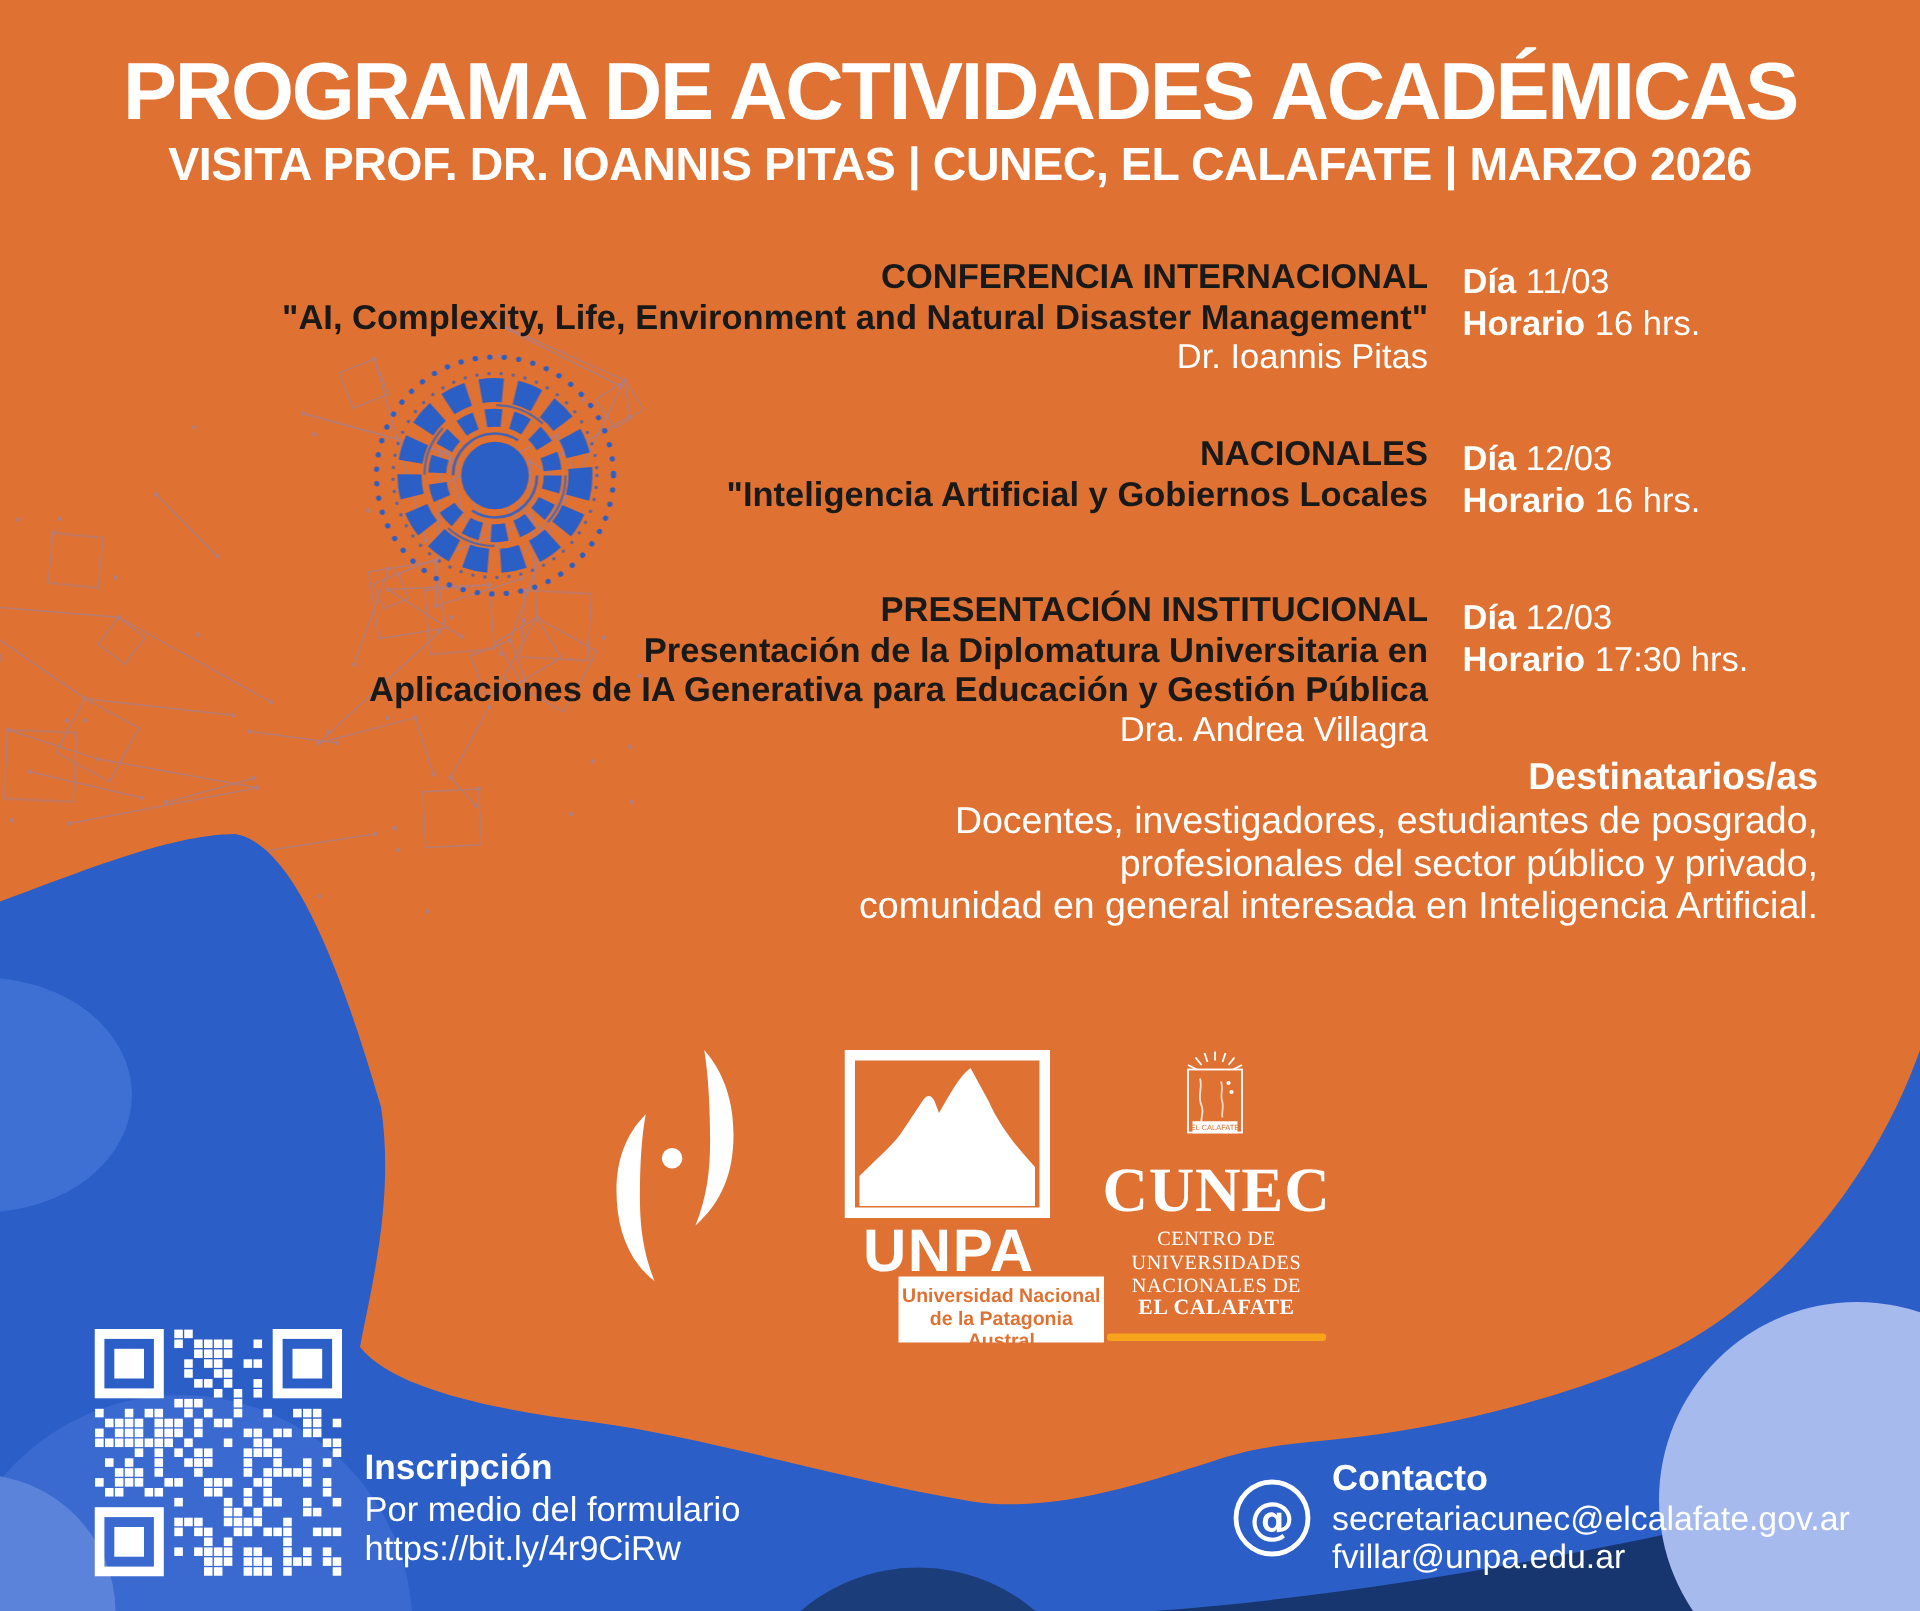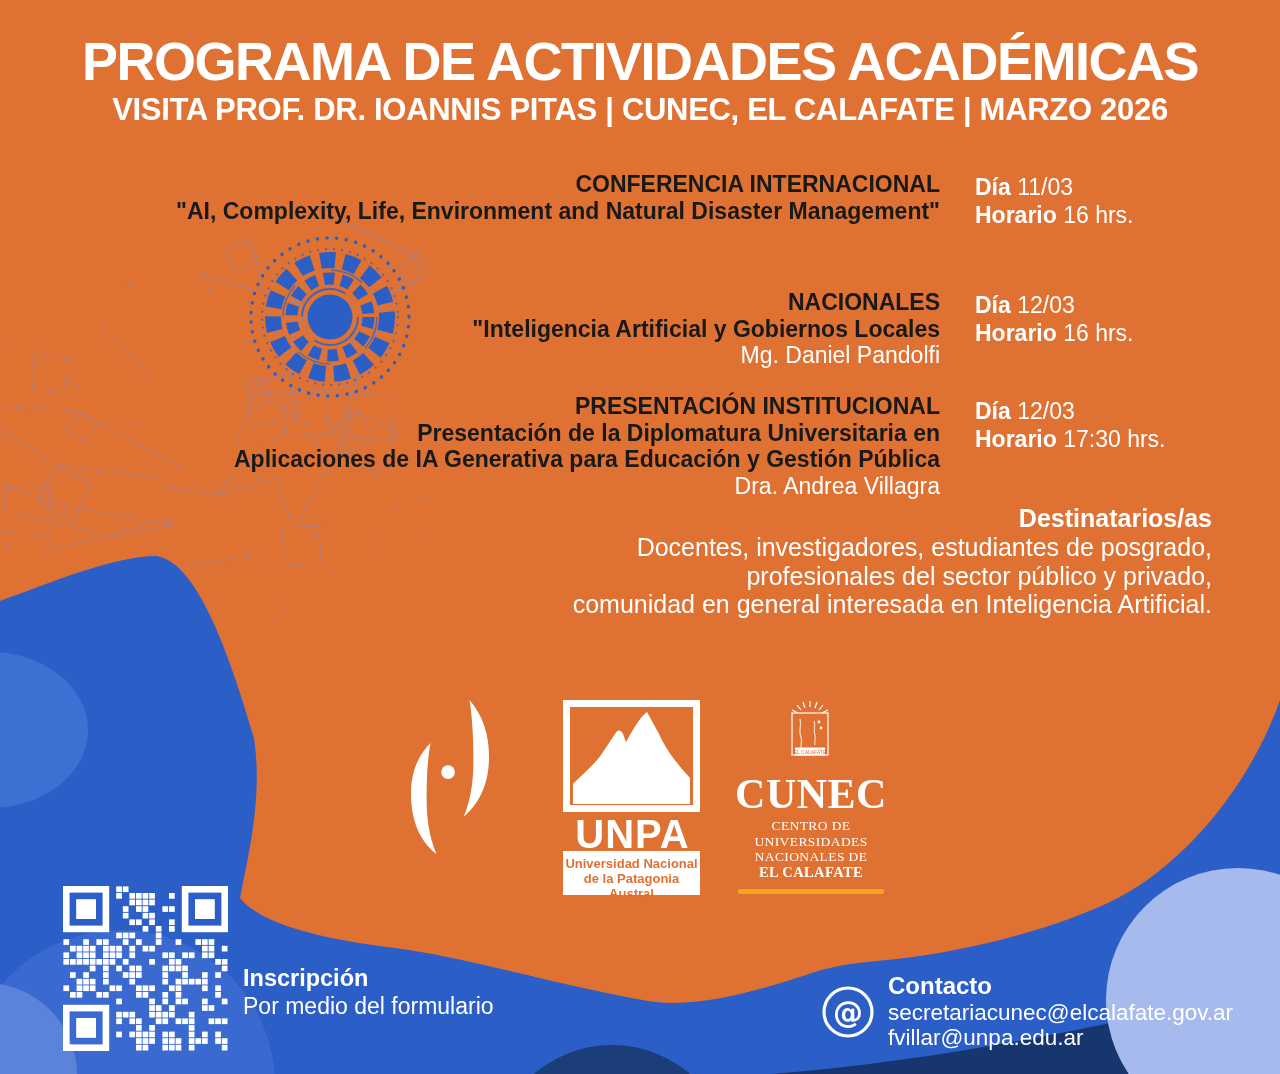--- a/index.html
+++ b/index.html
@@ -11,31 +11,31 @@
   svg.bg{position:absolute;left:0;top:0;z-index:0;}
   .layer{position:absolute;z-index:2;}
   .ttl{
     left:0;top:30px;width:1280px;text-align:center;color:#ffffff;
     font-size:54px;font-weight:700;letter-spacing:-1.5px;white-space:nowrap;
   }
   .sub{
     left:0;top:92px;width:1280px;text-align:center;color:#ffffff;
     font-size:31px;font-weight:700;letter-spacing:-0.3px;white-space:nowrap;
   }
-  .event-left{left:28px;width:912px;text-align:right;}
+  .event-left{left:40px;width:912px;text-align:right;}
   .ev-cat,.ev-title{font-size:23px;font-weight:700;color:#191919;line-height:26.5px;white-space:pre-line;}
   .ev-speaker{font-size:23px;font-weight:400;color:#ffffff;line-height:26.5px;}
   .sched{left:975px;width:300px;color:#ffffff;font-size:23px;line-height:28px;}
   .sched b{font-weight:700;}
   .audience{left:300px;top:504px;width:912px;text-align:right;color:#ffffff;}
   .aud-h{font-size:25px;font-weight:700;line-height:29px;}
   .aud-l{font-size:25px;font-weight:400;line-height:28.5px;}
   .logo-caption{color:#ffffff;font-weight:700;font-size:22px;line-height:26px;text-align:center;}
   .unpa-word{color:#ffffff;font-weight:700;font-size:40px;letter-spacing:1px;text-align:center;}
-  .unpa-box{background:#ffffff;width:137px;height:44px;text-align:center;}
+  .unpa-box{background:#ffffff;width:137px;height:44px;text-align:center;margin-left:36px;}
   .unpa-box .t{color:#DF7233;font-weight:700;font-size:13px;line-height:15px;padding-top:5px;}
   .unpa-box .bar{width:115px;height:2.5px;background:#DF7233;margin:3px auto 0;}
   .cunec-word{font-family:"Liberation Serif","DejaVu Serif",serif;color:#ffffff;font-weight:700;font-size:42px;letter-spacing:0.5px;text-align:center;}
   .cunec-lines{font-family:"Liberation Serif","DejaVu Serif",serif;color:#ffffff;font-size:13.5px;line-height:15.5px;letter-spacing:0.4px;text-align:center;}
   .cunec-lines .b{font-weight:700;font-size:14.5px;}
   .cunec-bar{background:#F7A41D;width:146px;height:5px;border-radius:2px;}
   .insc{left:243px;top:964px;color:#ffffff;}
   .insc .h{font-size:23.5px;font-weight:700;line-height:29px;}
   .insc .l{font-size:23px;font-weight:400;line-height:26px;}
   .contact-h{left:888px;top:972px;color:#ffffff;font-size:24px;font-weight:700;}
@@ -249,30 +249,30 @@
 
     <circle cx="1238" cy="1000" r="132" fill="#A6BAEE"></circle>
   </svg>
 
   <div class="layer ttl">PROGRAMA DE ACTIVIDADES ACADÉMICAS</div>
   <div class="layer sub">VISITA PROF. DR. IOANNIS PITAS | CUNEC, EL CALAFATE | MARZO 2026</div>
 
   <div class="layer event-left" style="top:171px;">
     <div class="ev-cat">CONFERENCIA INTERNACIONAL</div>
     <div class="ev-title">"AI, Complexity, Life, Environment and Natural Disaster Management"</div>
+    <div class="ev-speaker">Dr. Ioannis Pitas</div>
   </div>
   <div class="layer sched" style="top:173px;">
     <div><b>Día</b> <span>11/03</span></div>
     <div><b>Horario</b> <span>16 hrs.</span></div>
   </div>
 
   <div class="layer event-left" style="top:289px;">
     <div class="ev-cat">NACIONALES</div>
     <div class="ev-title">"Inteligencia Artificial y Gobiernos Locales</div>
-    <div class="ev-speaker">Mg. Daniel Pandolfi</div>
   </div>
   <div class="layer sched" style="top:291px;">
     <div><b>Día</b> <span>12/03</span></div>
     <div><b>Horario</b> <span>16 hrs.</span></div>
   </div>
 
   <div class="layer event-left" style="top:393px;">
     <div class="ev-cat">PRESENTACIÓN INSTITUCIONAL</div>
     <div class="ev-title">Presentación de la Diplomatura Universitaria en
 Aplicaciones de IA Generativa para Educación y Gestión Pública</div>
@@ -540,20 +540,21 @@
         <rect x="99.4" y="158.79999999999998" width="5.699999999999999" height="5.699999999999999"></rect>
         <rect x="106" y="158.79999999999998" width="5.699999999999999" height="5.699999999999999"></rect>
         <rect x="112.6" y="158.79999999999998" width="5.699999999999999" height="5.699999999999999"></rect>
         <rect x="125.8" y="158.79999999999998" width="5.699999999999999" height="5.699999999999999"></rect>
         <rect x="158.79999999999998" y="158.79999999999998" width="5.699999999999999" height="5.699999999999999"></rect>
       </g>
   </svg>
   <div class="layer insc">
     <div class="h">Inscripción</div>
     <div class="l">Por medio del formulario</div>
+    <div class="l">https://bit.ly/4r9CiRw</div>
   </div>
 
   <svg class="layer" style="left:820px;top:984px;" width="56" height="56" viewBox="0 0 56 56">
     <circle cx="28" cy="28" r="24" fill="none" stroke="#ffffff" stroke-width="3.2"></circle>
     <text x="28" y="38.5" font-size="30" font-weight="bold" fill="#ffffff" text-anchor="middle" font-family="DejaVu Sans, sans-serif">@</text>
   </svg>
   <div class="layer contact-h">Contacto</div>
   <div class="layer contact-mails">
     <div>secretariacunec@elcalafate.gov.ar</div>
     <div>fvillar@unpa.edu.ar</div>

